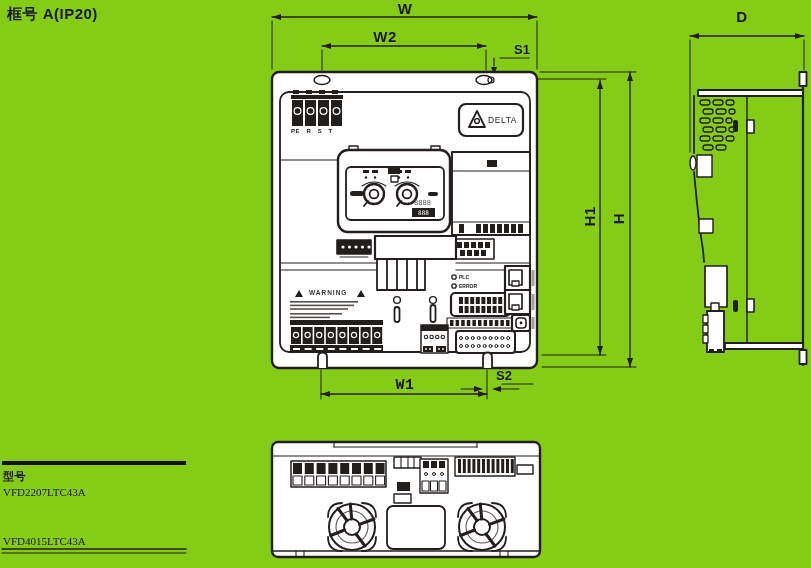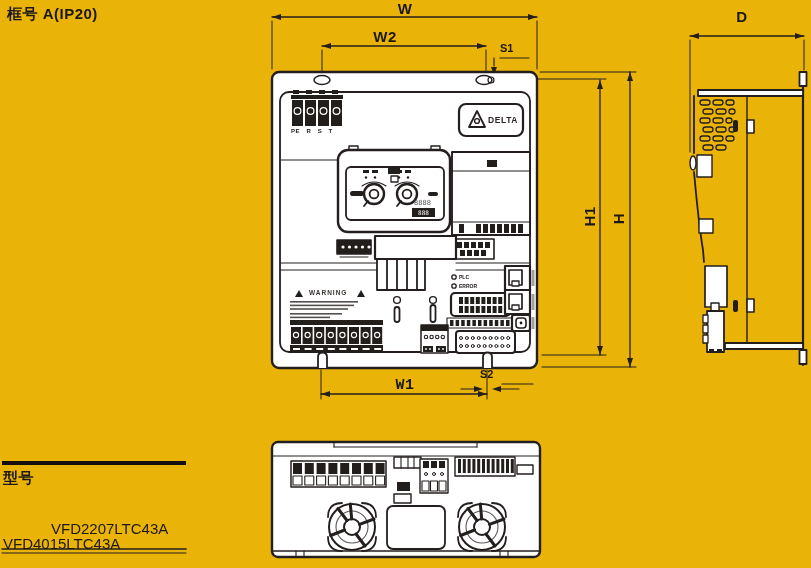--- a/index.html
+++ b/index.html
@@ -1,31 +1,31 @@
 <!DOCTYPE html>
 <html><head>
 <meta charset="utf-8">
 <style>
   html,body{margin:0;padding:0;background:#fff;}
-  #stage{position:relative;width:811px;height:568px;background:#eab308;overflow:hidden;
+  #stage{position:relative;width:811px;height:568px;background:#84cc16;overflow:hidden;
          font-family:"Liberation Sans", sans-serif;color:#1c1816;}
   #stage svg{position:absolute;left:0;top:0;}
   .abs{position:absolute;}
   .dim{font-weight:bold;font-size:15px;text-align:center;letter-spacing:.5px;}
-  .dim-sm{font-weight:bold;font-size:11px;text-align:left;}
+  .dim-sm{font-weight:bold;font-size:13px;text-align:right;}
   .rot{transform:rotate(-90deg);transform-origin:center;}
   .title{font-weight:bold;font-size:15px;letter-spacing:.5px;}
   .tiny{font-size:6px;font-weight:bold;letter-spacing:.6px;}
   .micro{font-size:5px;font-weight:bold;}
   .seg{font-family:"DejaVu Sans Mono", monospace;font-size:7px;color:#555;letter-spacing:0;}
   .segbadge{background:#221e1c;color:#fff;font-family:"DejaVu Sans Mono", monospace;
             font-size:6px;text-align:center;line-height:9px;}
-  .brand{font-size:8.5px;font-weight:bold;letter-spacing:.6px;color:#2a2422;}
+  .brand{font-size:8.5px;font-weight:normal;letter-spacing:.6px;color:#2a2422;}
   .warn{font-size:6.5px;font-weight:bold;color:#3a3432;letter-spacing:1px;}
-  .models{font-size:15px;}
+  .models{font-size:11px;font-family:Liberation Serif, serif;}
 </style>
 </head>
 <body>
 
 <div id="stage">
 
 <svg width="811" height="568" viewBox="0 0 811 568" fill="none" stroke="#241f1e" stroke-linecap="round" stroke-linejoin="round">
 
   <g stroke-width="1.3">
     <line x1="272" y1="17" x2="537" y2="17"></line>
@@ -493,16 +493,16 @@
 
 <div class="abs tiny" style="left:291px;top:128px;word-spacing:4px;">PE R S T</div>
 <div class="abs brand" style="left:488px;top:115px;">DELTA</div>
 <div class="abs seg" style="left:414px;top:199px;">8888</div>
 <div class="abs segbadge" style="left:412px;top:208px;width:23px;height:9px;">888</div>
 <div class="abs warn" style="left:309px;top:289px;">WARNING</div>
 <div class="abs micro" style="left:459px;top:274px;">PLC</div>
 <div class="abs micro" style="left:459px;top:283px;">ERROR</div>
 
 <div class="abs models head title" style="left:3px;top:469px;">型号</div>
-<div class="abs models" style="left:3px;top:520px;margin-left:48px;">VFD2207LTC43A</div>
+<div class="abs models" style="left:3px;top:486px;">VFD2207LTC43A</div>
 <div class="abs models" style="left:3px;top:535px;">VFD4015LTC43A</div>
 
 </div>
 
 </body></html>

